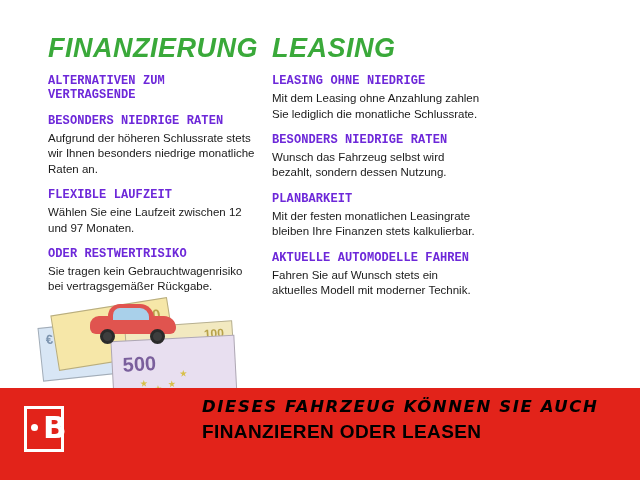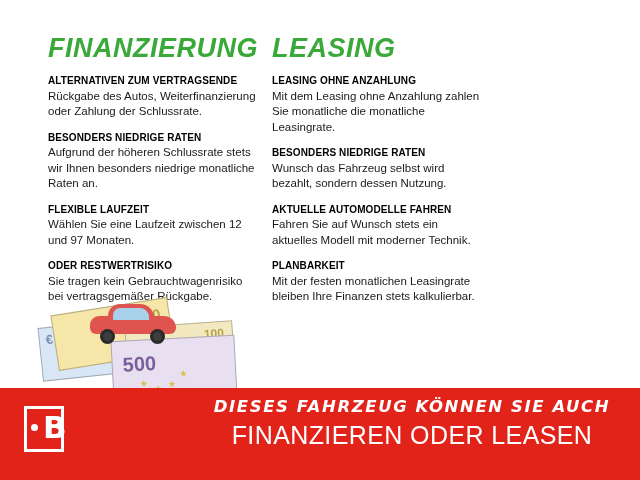--- a/index.html
+++ b/index.html
@@ -49,25 +49,26 @@
     font-size: 27px;
     letter-spacing: 0.5px;
     margin: 0 0 13px 0;
     line-height: 1.05;
   }
   .block {
     margin-bottom: 12px;
   }
   .block-head {
     font-weight: bold;
-    font-size: 10px;
-    color: #000000;
+    font-size: 12px;
+    color: #6d28d9;
     letter-spacing: 0.1px;
     margin-bottom: 2px;
     line-height: 1.15;
+    font-family: Liberation Mono, monospace;
   }
   .block-body {
     font-size: 11.5px;
     color: #1a1a1a;
     line-height: 1.35;
   }
   
   .illustration {
     position: absolute;
     left: 34px;
@@ -173,35 +174,34 @@
     bottom: 0;
     width: 640px;
     height: 92px;
     background: #e2231a;
   }
   .banner-text {
     position: absolute;
     right: 18px;
     top: 10px;
     width: 420px;
-    text-align: center;
-    color: #ffffff;
+    color: #000000;
   }
   .banner-line1 {
     font-weight: bold;
     font-size: 16.5px;
     letter-spacing: 1.6px;
     font-style: italic;
     line-height: 1.1;
     margin-bottom: 6px;
     font-family: "DejaVu Sans", sans-serif;
   }
   .banner-line2 {
-    font-weight: normal;
-    font-size: 25px;
+    font-weight: bold;
+    font-size: 19px;
     letter-spacing: 0.4px;
     line-height: 1.05;
   }
   
   .logo {
     position: absolute;
     left: 24px;
     bottom: 14px;
     width: 66px;
     height: 60px;
@@ -241,21 +241,20 @@
 
 <div class="page">
 
   <div class="columns">
 
     <div class="col col-left">
       <div class="col-title">FINANZIERUNG</div>
 
       <div class="block">
         <div class="block-head">ALTERNATIVEN ZUM VERTRAGSENDE</div>
-        <div class="block-body">Rückgabe des Autos, Weiterfinanzierung oder Zahlung der Schlussrate.</div>
       </div>
 
       <div class="block">
         <div class="block-head">BESONDERS NIEDRIGE RATEN</div>
         <div class="block-body">Aufgrund der höheren Schlussrate stets wir Ihnen besonders niedrige monatliche Raten an.</div>
       </div>
 
       <div class="block">
         <div class="block-head">FLEXIBLE LAUFZEIT</div>
         <div class="block-body">Wählen Sie eine Laufzeit zwischen 12 und 97 Monaten.</div>
@@ -264,37 +263,37 @@
       <div class="block">
         <div class="block-head">ODER RESTWERTRISIKO</div>
         <div class="block-body">Sie tragen kein Gebrauchtwagenrisiko bei vertragsgemäßer Rückgabe.</div>
       </div>
     </div>
 
     <div class="col col-right">
       <div class="col-title">LEASING</div>
 
       <div class="block">
-        <div class="block-head">LEASING OHNE ANZAHLUNG</div>
-        <div class="block-body">Mit dem Leasing ohne Anzahlung zahlen Sie monatliche die monatliche Leasingrate.</div>
+        <div class="block-head">LEASING OHNE NIEDRIGE</div>
+        <div class="block-body">Mit dem Leasing ohne Anzahlung zahlen Sie lediglich die monatliche Schlussrate.</div>
       </div>
 
       <div class="block">
         <div class="block-head">BESONDERS NIEDRIGE RATEN</div>
         <div class="block-body">Wunsch das Fahrzeug selbst wird bezahlt, sondern dessen Nutzung.</div>
       </div>
 
       <div class="block">
+        <div class="block-head">PLANBARKEIT</div>
+        <div class="block-body">Mit der festen monatlichen Leasingrate bleiben Ihre Finanzen stets kalkulierbar.</div>
+      </div>
+
+      <div class="block">
         <div class="block-head">AKTUELLE AUTOMODELLE FAHREN</div>
         <div class="block-body">Fahren Sie auf Wunsch stets ein aktuelles Modell mit moderner Technik.</div>
-      </div>
-
-      <div class="block">
-        <div class="block-head">PLANBARKEIT</div>
-        <div class="block-body">Mit der festen monatlichen Leasingrate bleiben Ihre Finanzen stets kalkulierbar.</div>
       </div>
     </div>
 
   </div>
 
   <div class="illustration">
     <div class="bill bill-100a">
       <span class="denom">€</span>
       <span class="star" style="left:26px; top:8px;">★</span>
       <span class="star" style="left:36px; top:16px;">★</span>

